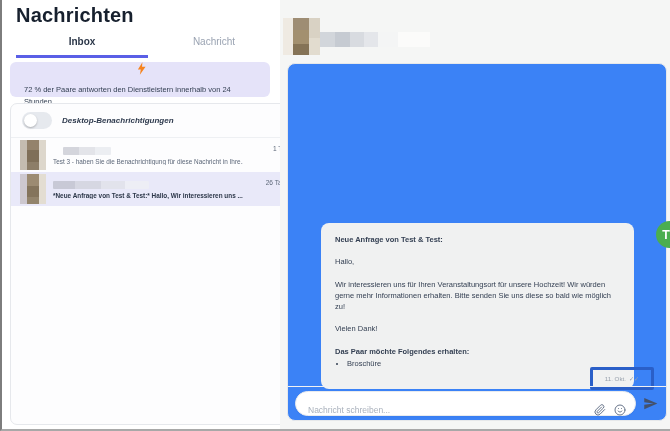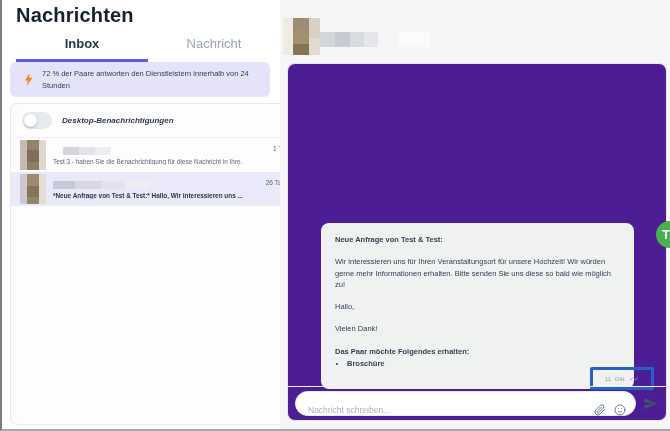--- a/index.html
+++ b/index.html
@@ -5,27 +5,27 @@
   * { margin:0; padding:0; box-sizing:border-box; }
   html,body { width:670px; height:431px; overflow:hidden; background:#fff;
               font-family:"Liberation Sans","DejaVu Sans",sans-serif; }
   .app { position:relative; width:670px; height:431px; background:#ffffff;
          border-left:2px solid #7d7d7d; border-bottom:2px solid #a8a8a8; overflow:hidden; }
 
   
   .page-title { position:absolute; left:14px; top:4px; font-size:20px; font-weight:700;
                 color:#17202e; letter-spacing:.2px; }
   .tabbar { position:absolute; left:14px; top:30px; width:264px; display:flex; }
-  .tab { flex:1; text-align:center; padding:6px 0 8px; font-size:13px; color:#9aa3b2;
+  .tab { flex:1; text-align:center; padding:6px 0 8px; font-size:10px; color:#9aa3b2;
          cursor:pointer; border-bottom:3px solid transparent; }
   .tab.active { color:#2b3648; font-weight:700; border-bottom-color:#5a5fe6; }
 
   .banner { position:absolute; left:8px; top:62px; width:260px; height:35px;
             background:#e5e3f9; border-radius:6px; display:flex; align-items:center;
-            gap:9px; padding:0 12px 0 14px; }
+            gap:9px; padding:0 12px 0 14px;flex-direction:column; }
   .banner-text { font-size:7.5px; line-height:1.55; color:#333f52; }
   .bolt-icon { flex:0 0 auto; width:9px; height:13px; }
 
   .list-card { position:absolute; left:8px; top:103px; width:287px; height:322px;
                background:#fdfdfe; border:1px solid #e6e8ec; border-radius:7px; overflow:hidden; }
   .toggle-row { height:34px; display:flex; align-items:center; gap:10px; padding:0 11px;
                 border-bottom:1px solid #eef0f3; }
   .toggle { position:relative; width:30px; height:17px; border-radius:9px; background:#e6e9ee;
             cursor:pointer; flex:0 0 auto; }
   .toggle-knob { position:absolute; left:2px; top:2px; width:13px; height:13px; border-radius:50%;
@@ -74,28 +74,28 @@
   .chat-header-name { position:absolute; left:40px; top:32px; width:110px; height:15px;
       background:
       linear-gradient(#d2d6db,#d2d6db) 0 0/15px 15px no-repeat,
       linear-gradient(#c6cbd2,#c6cbd2) 15px 0/15px 15px no-repeat,
       linear-gradient(#d8dbe0,#d8dbe0) 30px 0/14px 15px no-repeat,
       linear-gradient(#e4e6ea,#e4e6ea) 44px 0/14px 15px no-repeat,
       linear-gradient(#f4f5f5,#f4f5f5) 58px 0/20px 15px no-repeat,
       linear-gradient(#fbfbfa,#fbfbfa) 78px 0/32px 15px no-repeat,#fcfcfb; }
 
   .chat-panel { position:absolute; left:7px; top:63px; width:380px; height:358px;
-                background:#4c1d95; border:1px solid #e6e8ea; border-radius:8px; }
+                background:#3b82f6; border:1px solid #e6e8ea; border-radius:8px; }
 
   .bubble { position:absolute; left:33px; top:159px; width:313px; background:#f0f1f1;
             border-radius:8px; padding:11px 14px 20px; font-size:7.5px; line-height:1.5;
             color:#333f52; }
   .bubble p { margin:0 0 11px; }
   .bubble .bold { font-weight:700; }
-  .bubble ul { margin:1px 0 0 12px;font-weight:bold; }
+  .bubble ul { margin:1px 0 0 12px; }
   .bubble li { font-size:7.5px; }
 
   .ts-box { position:absolute; right:-20px; bottom:-1px; width:64px; height:23px;
             border:3px solid #2a5fc8; border-radius:2px; display:flex; align-items:center;
             justify-content:center; gap:3px; }
   .ts-text { font-size:6.2px; color:#98a1ac; }
 
   .sender-avatar { position:absolute; left:368px; top:157px; width:27px; height:27px;
                    border-radius:50%; background:#4bae4f; color:#fff; font-size:12px;
                    font-weight:700; display:flex; align-items:center; justify-content:center; }
@@ -159,22 +159,22 @@
   </div>
 
   <div class="chat-region">
     <div class="chat-header-avatar"></div>
     <div class="chat-header-name"></div>
 
     <div class="chat-panel">
 
       <div class="bubble">
         <p class="bold">Neue Anfrage von Test &amp; Test:</p>
+        <p>Hallo,</p>
         <p>Wir interessieren uns für Ihren Veranstaltungsort für unsere Hochzeit! Wir würden gerne mehr Informationen erhalten. Bitte senden Sie uns diese so bald wie möglich zu!</p>
-        <p>Hallo,</p>
         <p>Vielen Dank!</p>
         <p class="bold" style="margin-bottom:0">Das Paar möchte Folgendes erhalten:</p>
         <ul>
           <li>Broschüre</li>
         </ul>
         <div class="ts-box">
           <span class="ts-text">11. Okt.</span>
           <span class="ts-text">✓✓</span>
         </div>
       </div>

